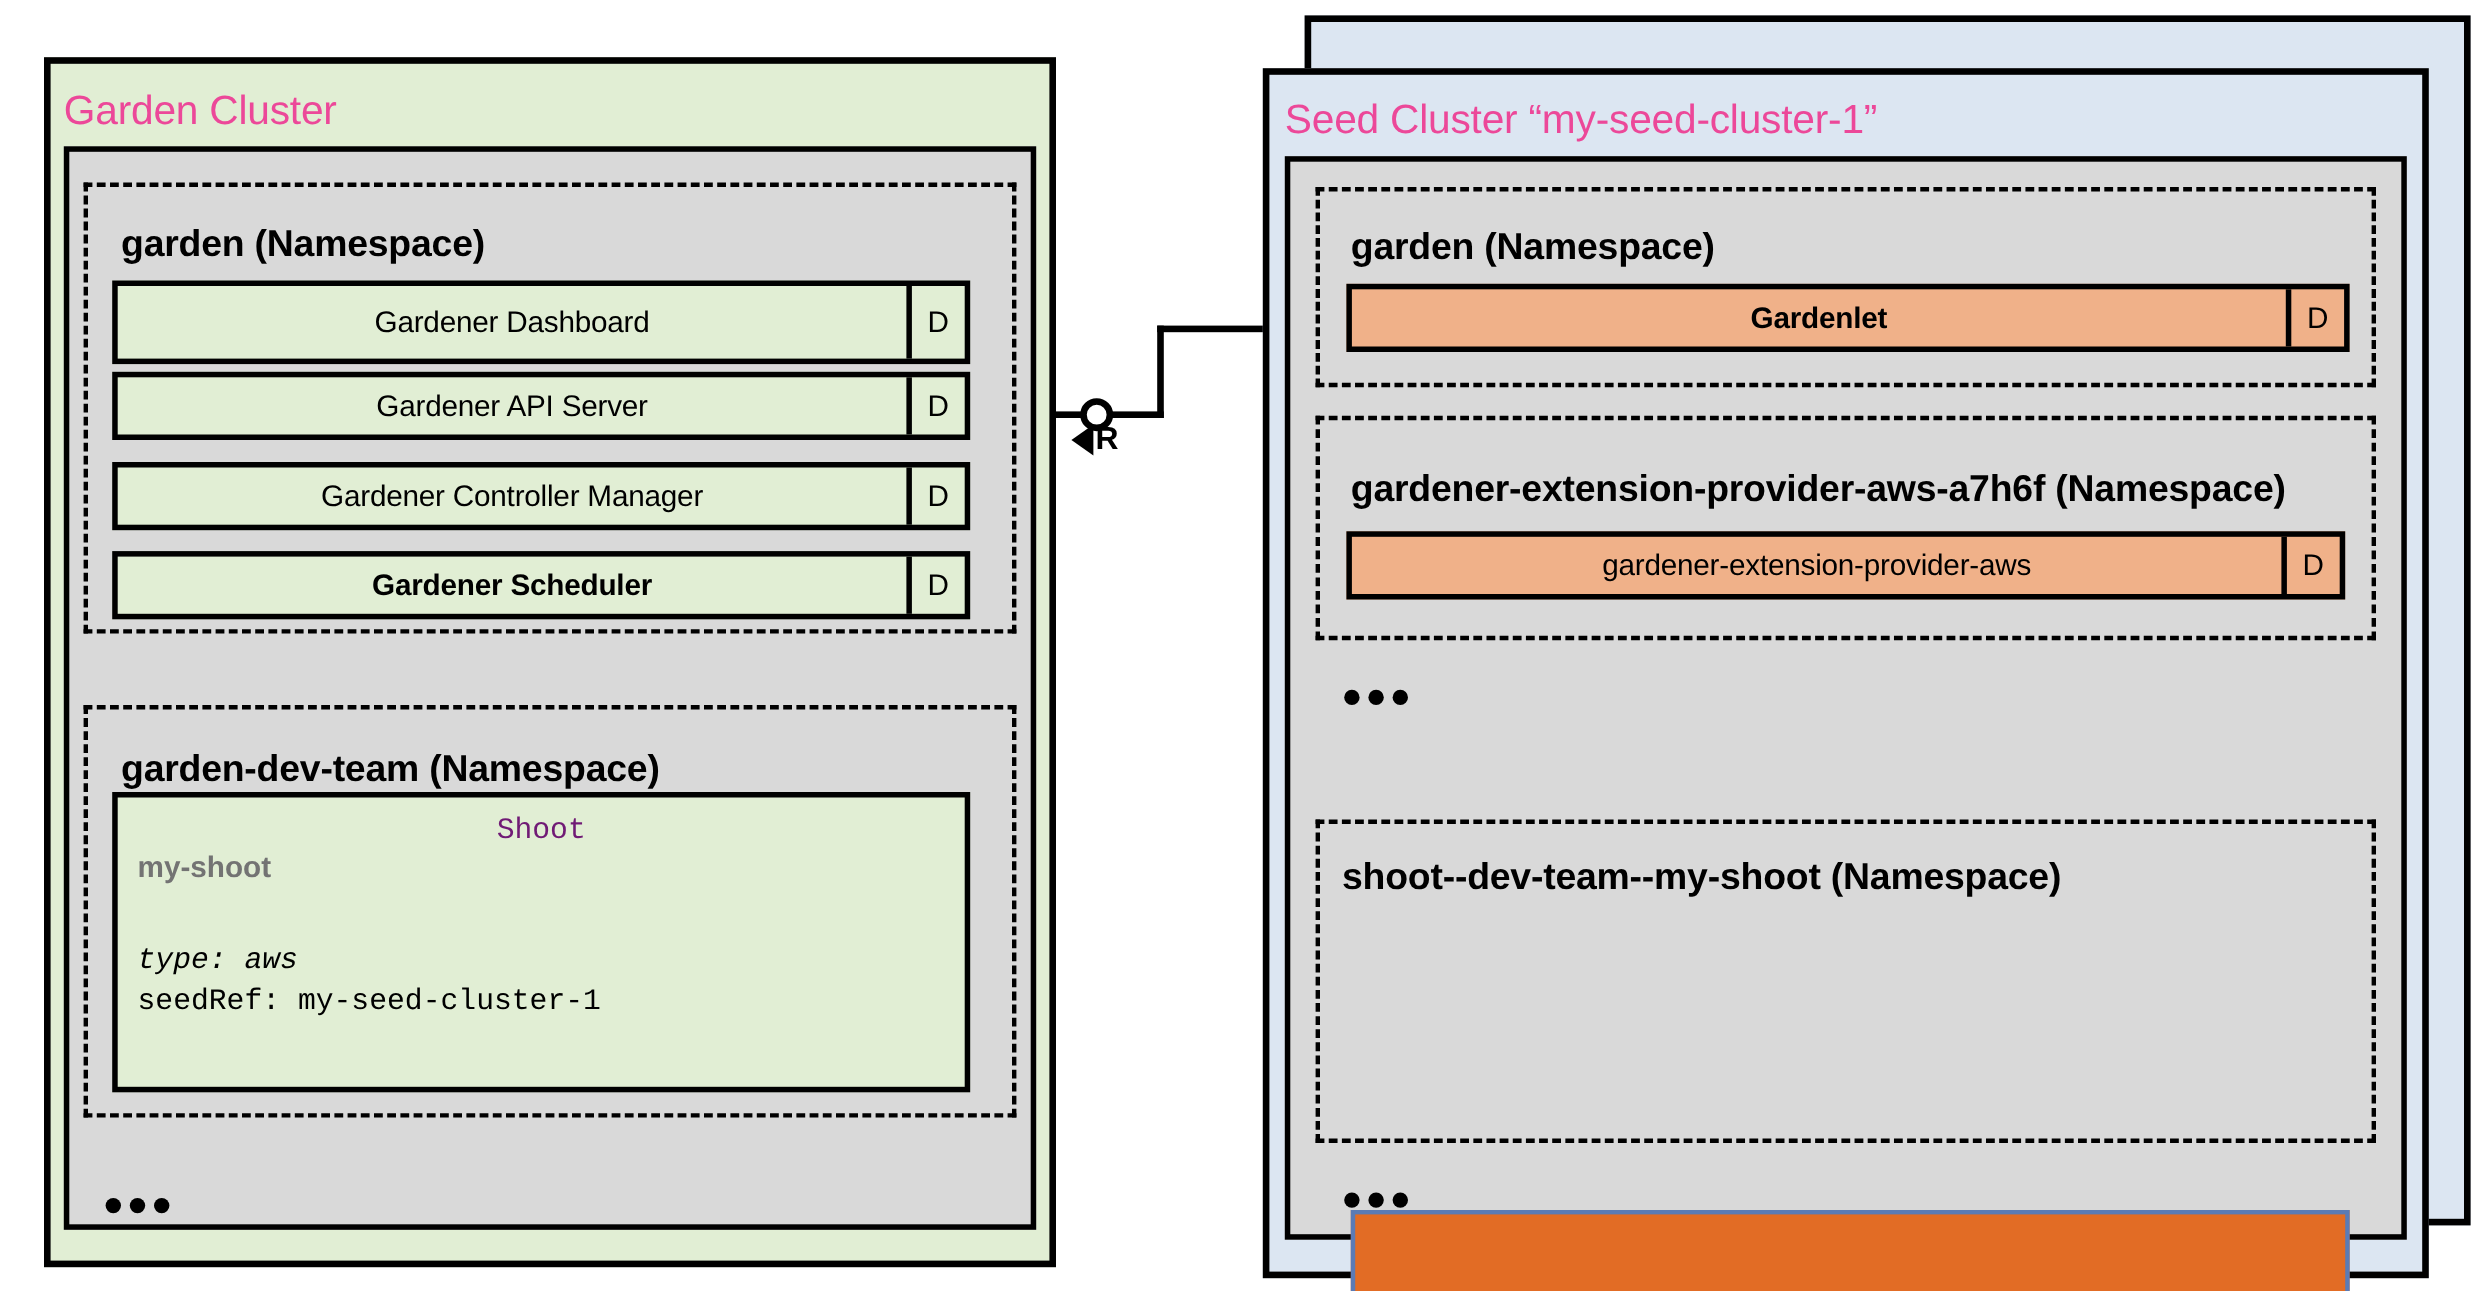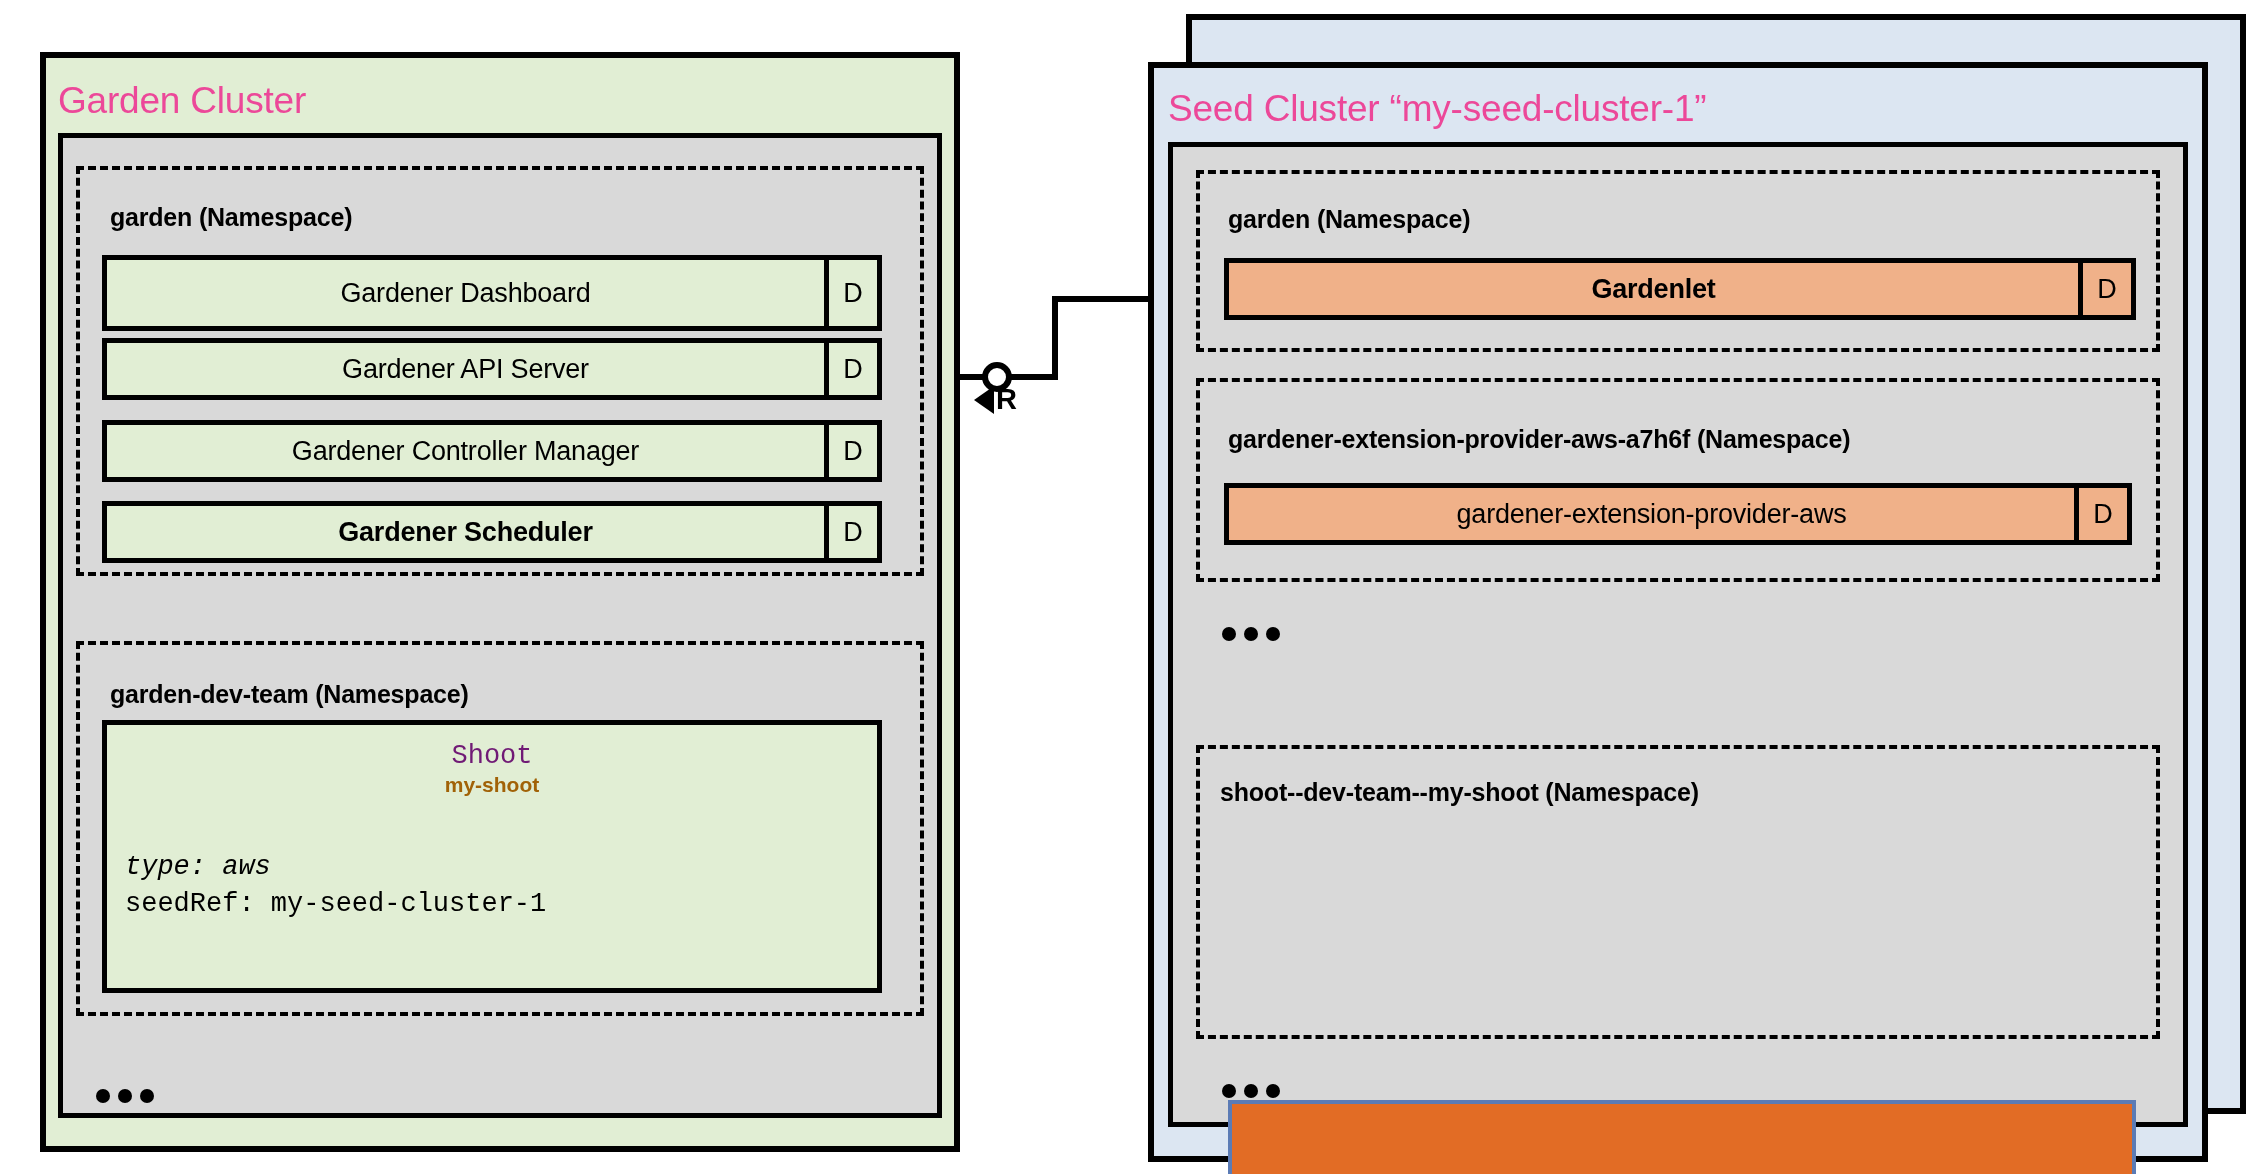--- a/index.html
+++ b/index.html
@@ -38,21 +38,21 @@
     border: 5px solid #000000;
     background: #d9d9d9;
   }
 
   .namespace {
     border: 4px dashed #000000;
     background: transparent;
   }
   .namespace-title {
     position: absolute;
-    font-size: 25px;
+    font-size: 34px;
     font-weight: 700;
     color: #000000;
     white-space: nowrap;
     letter-spacing: -0.2px;
   }
 
   
   .workload {
     display: flex;
     align-items: stretch;
@@ -90,24 +90,24 @@
     position: relative;
   }
   .resource .res-kind {
     text-align: center;
     font-family: "Liberation Mono", monospace;
     font-size: 27px;
     color: #701a75;
     line-height: 1.15;
   }
   .resource .res-name {
-    text-align: center;
-    font-size: 21px;
+    text-align: left;
+    font-size: 27px;
     font-weight: 700;
-    color: #a16207;
+    color: #737373;
     line-height: 1.2;
   }
   .resource .res-field {
     font-family: "Liberation Mono", monospace;
     font-size: 27px;
     color: #000000;
     line-height: 1.35;
     white-space: pre;
   }
 

